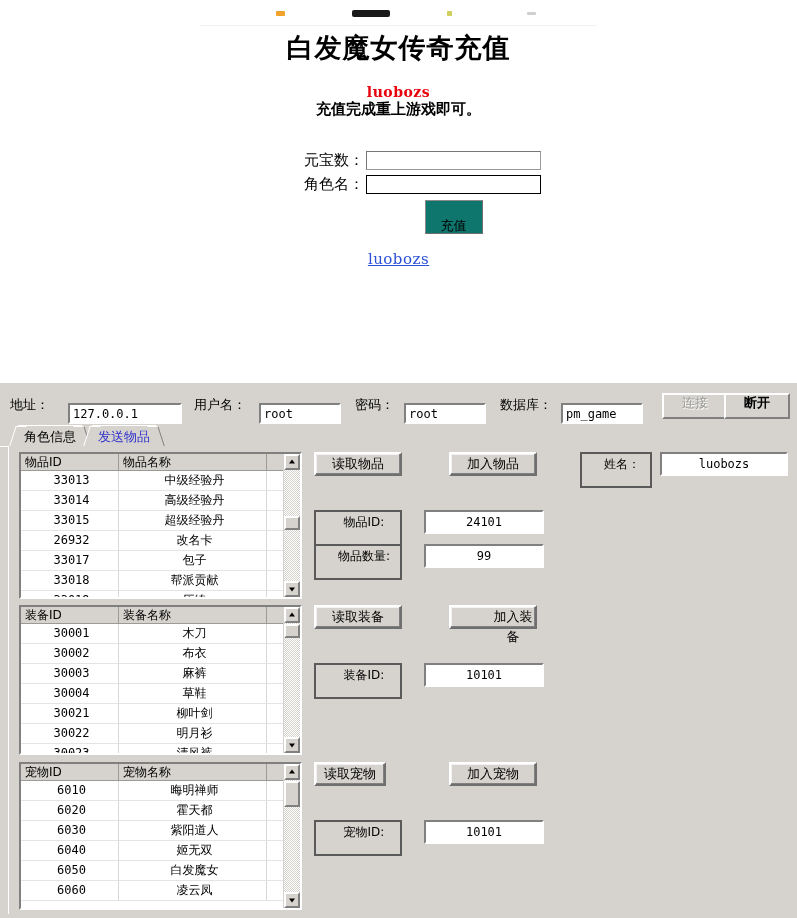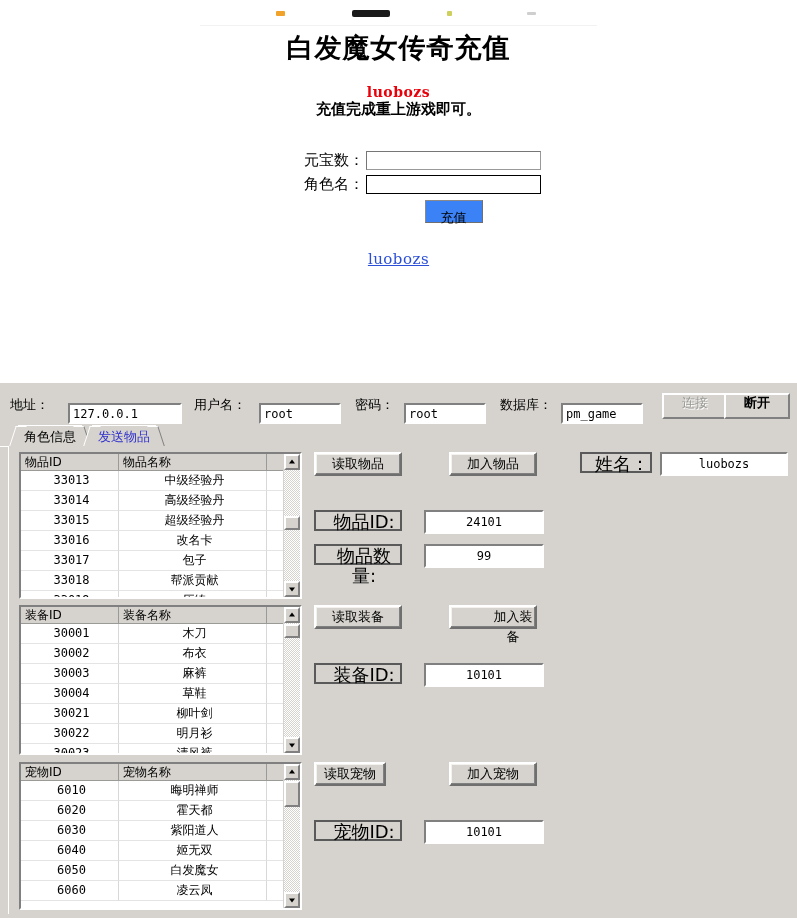--- a/index.html
+++ b/index.html
@@ -85,27 +85,27 @@
   }
   .form-input.focused{
     border:1px solid #000;
   }
   #btn-row{
     display:flex;justify-content:center;
     margin-top:4px;padding-left:110px;
   }
   #recharge-button{
     min-width:58px;height:23px;
-    background:#3b82f6;
+    background:#0f766e;
     border:1px solid #8a8a8a;
     border-right-color:#6f6f6f;border-bottom-color:#6f6f6f;
     font-family:"DejaVu Sans","Liberation Sans",sans-serif;
     font-size:13px;color:#000;
     cursor:default;
-    padding:8px 10px;
+    padding:16px 10px;
   }
   #account-link{
     position:absolute;left:0;top:250px;width:797px;
     text-align:center;
   }
   #account-link a{
     font-family:"DejaVu Serif","Liberation Serif",serif;
     font-size:15px;
     color:#2b4fd6;
     text-decoration:underline;
@@ -284,25 +284,25 @@
     border:2px solid;
     border-color:#ffffff #6f6f6f #6f6f6f #ffffff;
     box-shadow:inset -1px -1px 0 #808080, inset 1px 1px 0 #f4f2ef;
     font-family:"DejaVu Sans","Liberation Sans",sans-serif;
     font-size:13px;color:#000;
     text-align:center;line-height:20px;
     box-sizing:border-box;
     cursor:default;
   }
   .lblbox{
-    position:absolute;height:21px;
+    position:absolute;height:36px;
     background:#d6d3ce;
     border:2px solid #5a5a5a;
     font-family:"DejaVu Sans","Liberation Sans",sans-serif;
-    font-size:18px;color:#000;
+    font-size:12px;color:#000;
     text-align:center;line-height:20px;
     box-sizing:border-box;
     padding-left:12px;
   }
   .valbox{
     position:absolute;height:24px;
     background:#ffffff;
     border:2px solid;
     border-color:#808080 #ffffff #ffffff #808080;
     font-family:"DejaVu Sans Mono","Liberation Mono",monospace;
@@ -398,21 +398,21 @@
               <div class="c col-id mono">33014</div>
               <div class="c col-name">高级经验丹</div>
               <div class="c col-pad"></div>
             </div>
           <div class="lb-row">
               <div class="c col-id mono">33015</div>
               <div class="c col-name">超级经验丹</div>
               <div class="c col-pad"></div>
             </div>
           <div class="lb-row">
-              <div class="c col-id mono">33016</div>
+              <div class="c col-id mono">26932</div>
               <div class="c col-name">改名卡</div>
               <div class="c col-pad"></div>
             </div>
           <div class="lb-row">
               <div class="c col-id mono">33017</div>
               <div class="c col-name">包子</div>
               <div class="c col-pad"></div>
             </div>
           <div class="lb-row">
               <div class="c col-id mono">33018</div>

